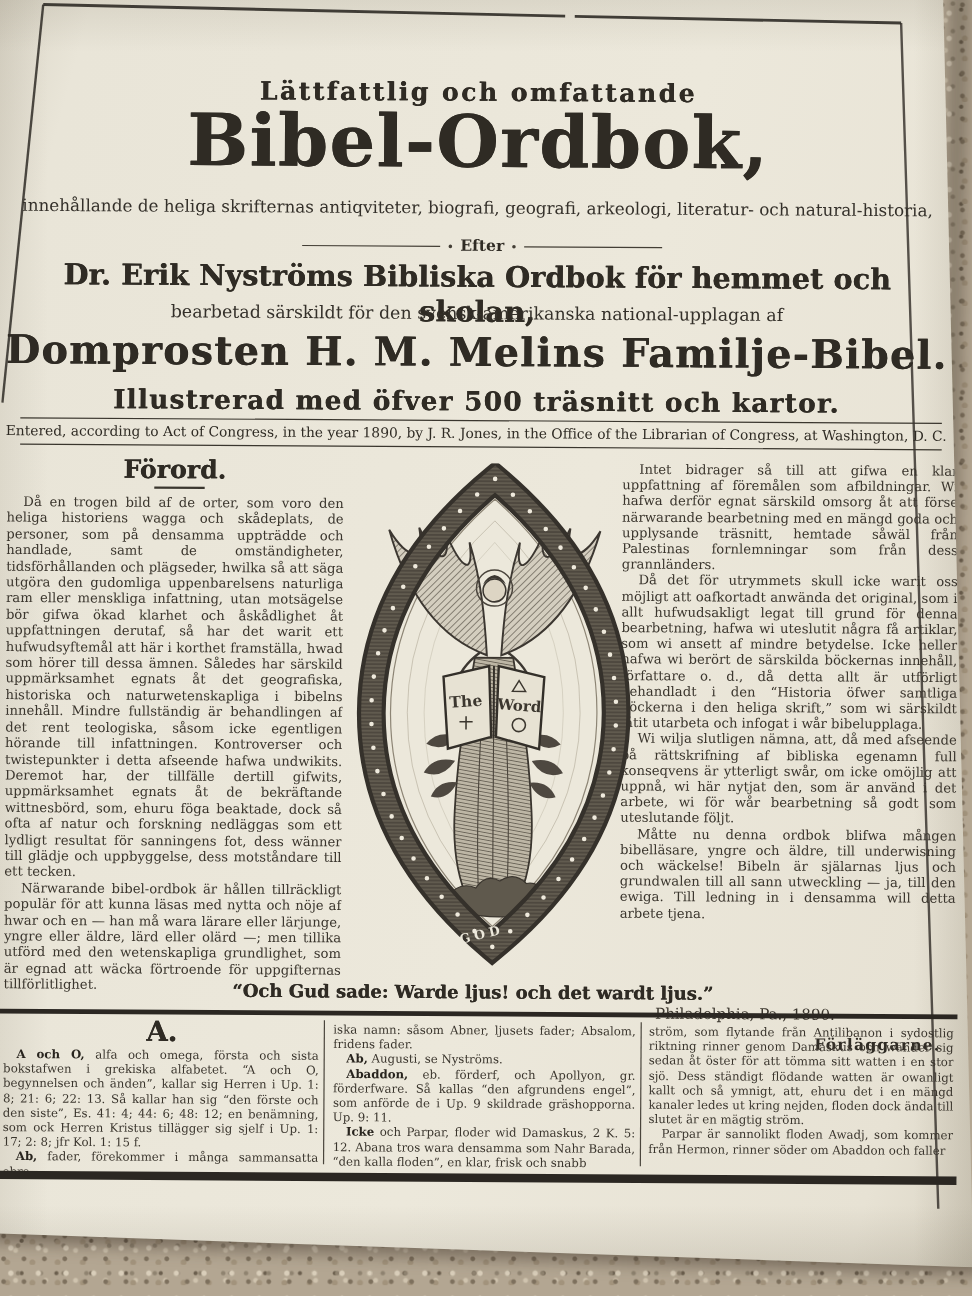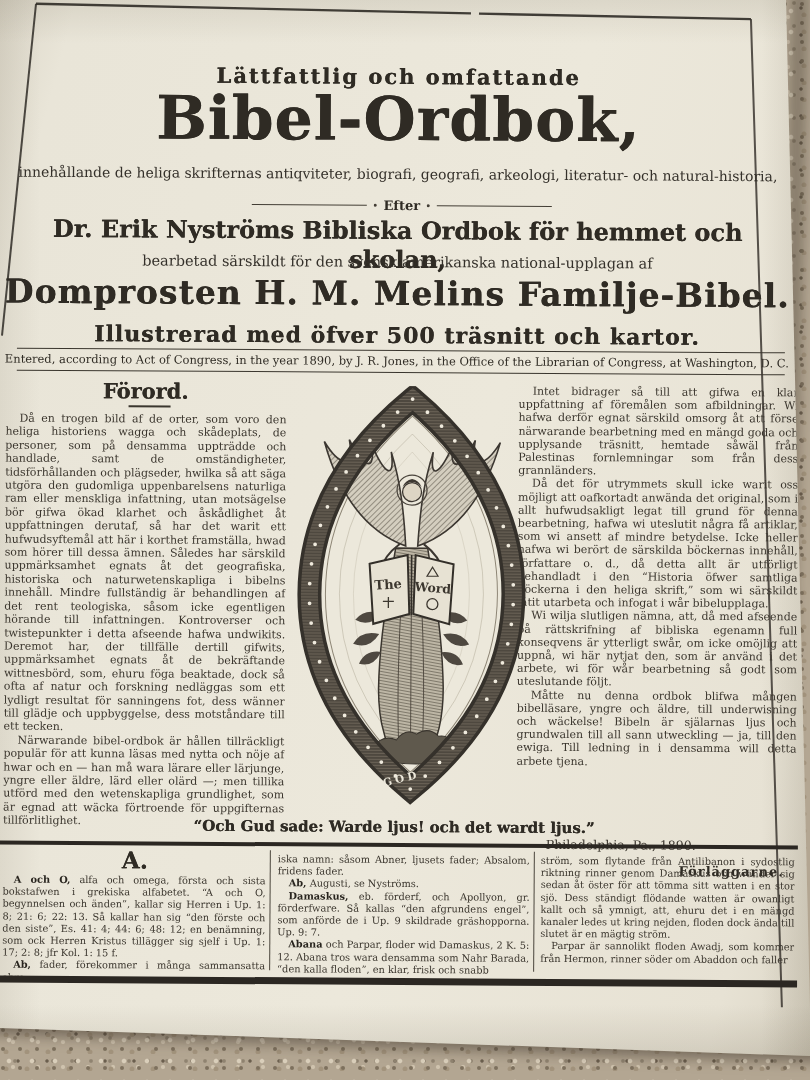--- a/index.html
+++ b/index.html
@@ -249,22 +249,22 @@
       <div class="abs heavy dict-head">A.</div>
 
       <div class="abs textcol dictcol dcol1">
         <p><b>A och O,</b><span> alfa och omega, första och sista bokstafwen i grekiska alfabetet.  “A och O, begynnelsen och änden”, kallar sig Herren i Up. 1: 8; 21: 6; 22: 13.  Så kallar han sig “den förste och den siste”, Es. 41: 4; 44: 6; 48: 12; en benämning, som ock Herren Kristus tillägger sig sjelf i Up. 1: 17; 2: 8; jfr Kol. 1: 15 f.</span></p>
         <p><b>Ab,</b><span> fader, förekommer i många sammansatta ebre-</span></p>
       </div>
 
       <div class="abs textcol dictcol dcol2">
         <p class="cont"><span>iska namn: såsom Abner, ljusets fader; Absalom, fridens fader.</span></p>
         <p><b>Ab,</b><span> Augusti, se Nyströms.</span></p>
-        <p><b>Damaskus,</b><span> eb. förderf, och Apollyon, gr. förderfware.  Så kallas “den afgrundens engel”, som anförde de i Up. 9 skildrade gräshopporna.  Up. 9: 7.</span></p>
-        <p><b>Abana</b><span> och Parpar, floder wid Damaskus, 2 K. 5: 12.  Abana tros wara densamma som Nahr Barada, “den kalla floden”, en klar, frisk och snabb</span></p>
+        <p><b>Abaddon,</b><span> eb. förderf, och Apollyon, gr. förderfware.  Så kallas “den afgrundens engel”, som anförde de i Up. 9 skildrade gräshopporna.  Up. 9: 11.</span></p>
+        <p><b>Icke</b><span> och Parpar, floder wid Damaskus, 2 K. 5: 12.  Abana tros wara densamma som Nahr Barada, “den kalla floden”, en klar, frisk och snabb</span></p>
       </div>
 
       <div class="abs textcol dictcol dcol3">
         <p class="cont"><span>ström, som flytande från Antilibanon i sydostlig riktning rinner genom Damaskus och wänder sig sedan åt öster för att tömma sitt watten i en stor sjö. Dess ständigt flödande watten är owanligt kallt och så ymnigt, att, ehuru det i en mängd kanaler ledes ut kring nejden, floden dock ända till slutet är en mägtig ström.</span></p>
         <p><span>Parpar är sannolikt floden Awadj, som kommer från Hermon, rinner söder om Abaddon och faller</span></p>
       </div>
 
     </div>
   </div>
 </div>

